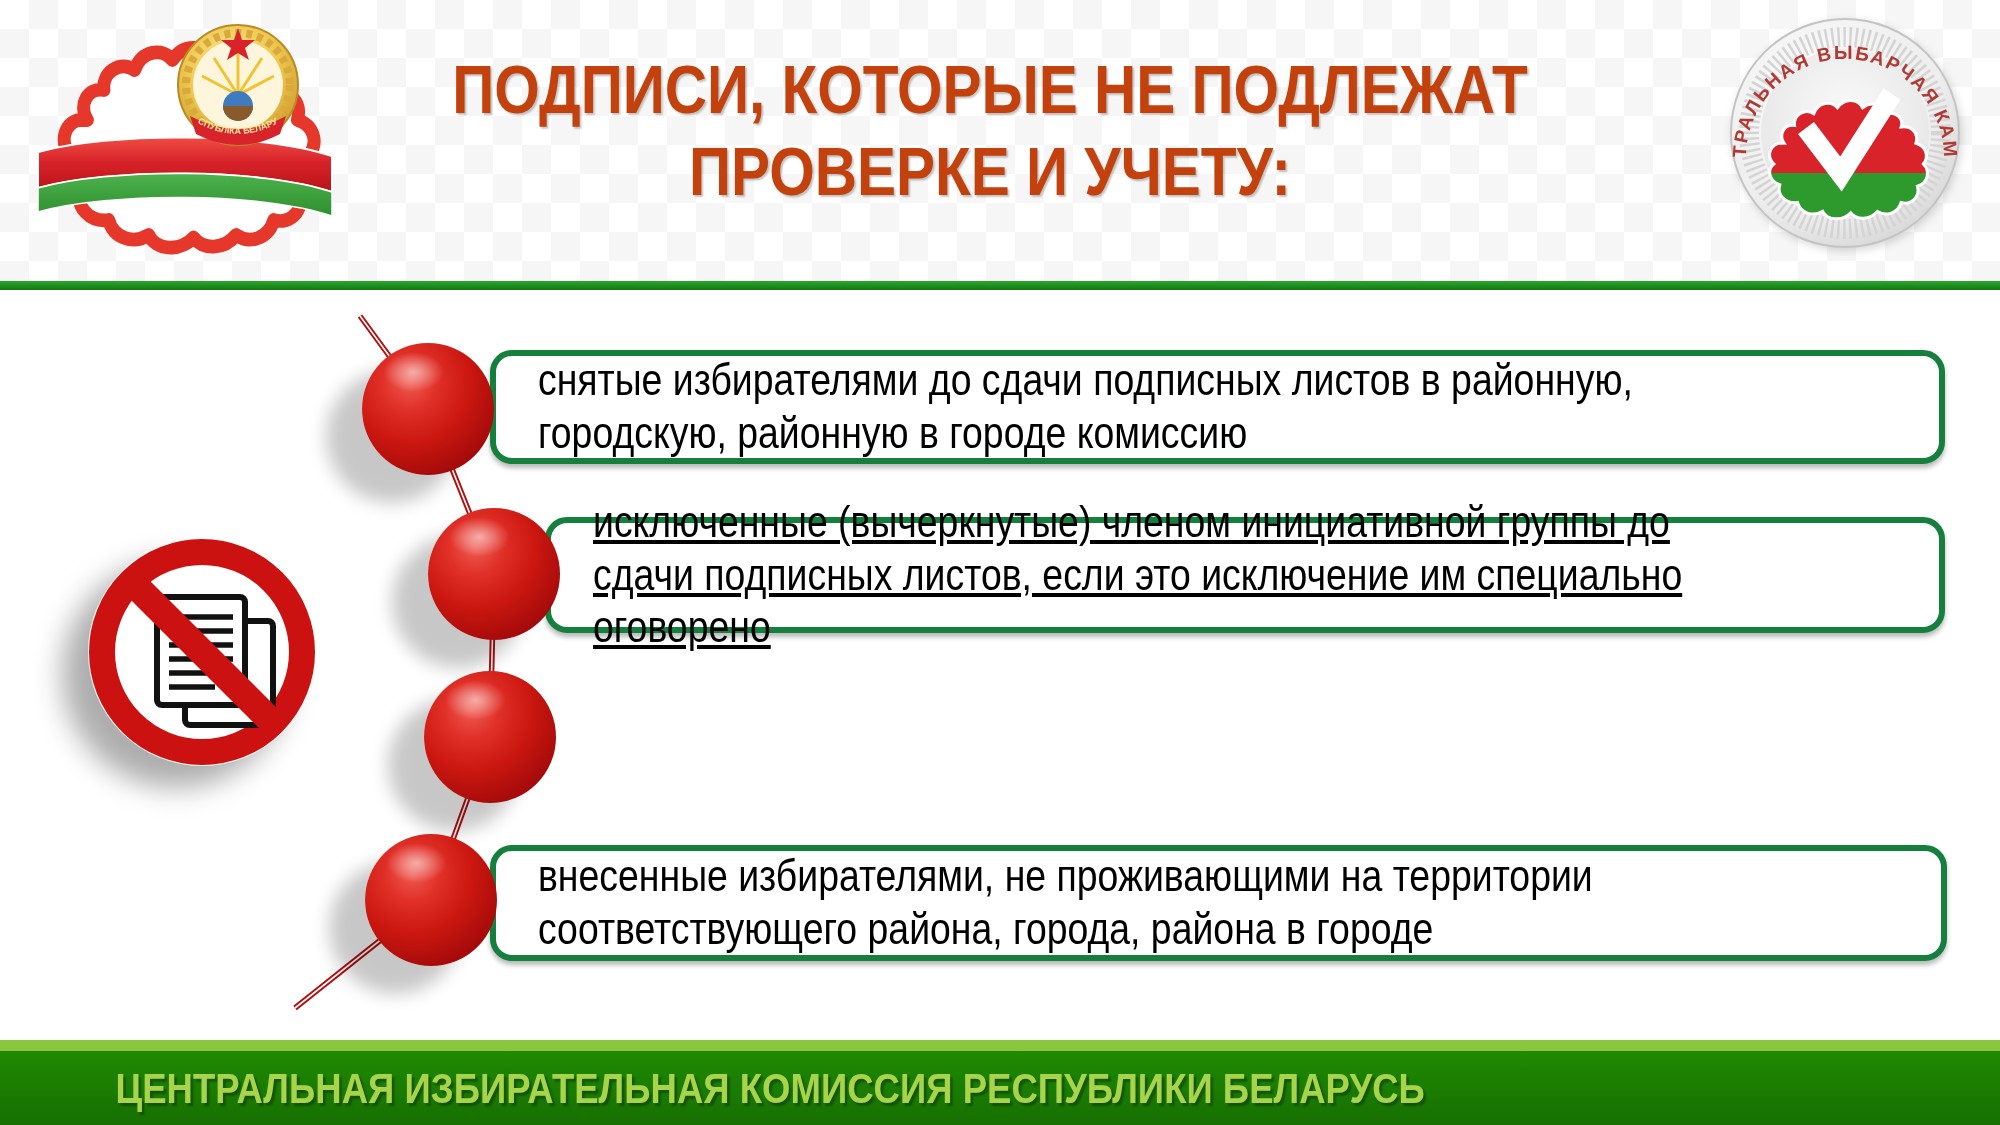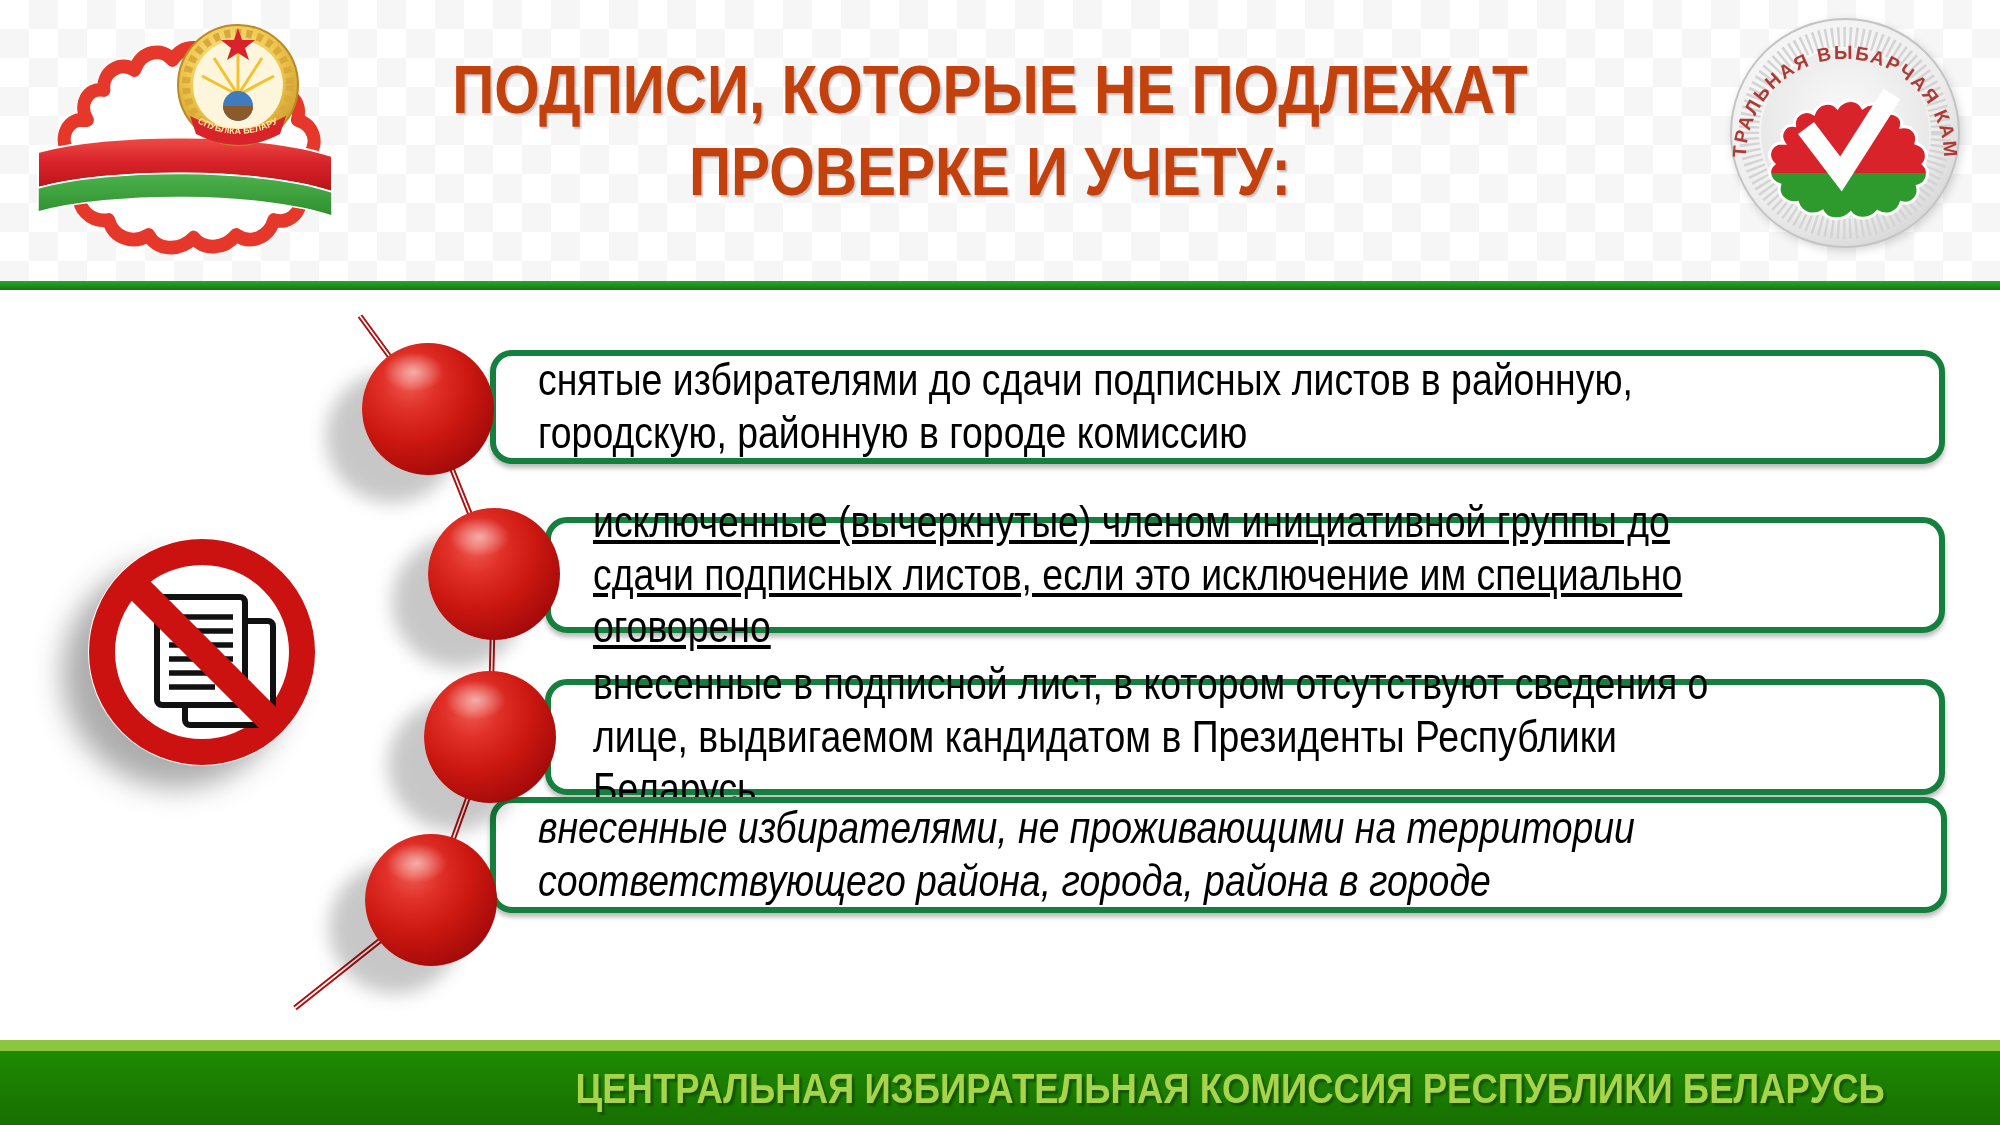--- a/index.html
+++ b/index.html
@@ -37,21 +37,21 @@
     position:absolute;background:#fff;border:6px solid #15803d;border-radius:22px;
     box-shadow:0 4px 5px rgba(0,0,0,.28);display:flex;align-items:center;z-index:1;
   }
   .item-text{
     font-size:44px;line-height:1.2;color:#000;margin-left:42px;
     transform:scaleX(.85);transform-origin:0 50%;
   }
   .box1{left:490px;top:350px;width:1443px;height:102px;}
   .box2{left:545px;top:517px;width:1388px;height:104px;text-decoration:underline;}
   .box3{left:545px;top:679px;width:1388px;height:104px;}
-  .box4{left:490px;top:797px;width:1445px;height:104px;font-style:italic;}
+  .box4{left:490px;top:845px;width:1445px;height:104px;}
   .box1 .item-text{width:1520px;}
   .box2 .item-text{width:1570px;}
   .box3 .item-text{width:1570px;}
   .box4 .item-text{width:1470px;}
 
   .connector{position:absolute;left:0;top:0;z-index:2;pointer-events:none;}
 
   .bullet{
     position:absolute;width:132px;height:132px;border-radius:50%;z-index:3;
     background:radial-gradient(circle at 36% 30%, #ef5a50 0%, #e03028 22%, #cb1710 48%, #a30a0a 78%, #8c0707 100%);
@@ -65,21 +65,21 @@
   .bullet2{left:428px;top:508px;}
   .bullet3{left:424px;top:671px;}
   .bullet4{left:365px;top:834px;}
 
   .no-sign{position:absolute;left:85px;top:535px;z-index:3;filter:drop-shadow(-26px 22px 14px rgba(0,0,0,.32));}
 
   .footer-strip{position:absolute;left:0;top:1040px;width:2000px;height:11px;background:#8CC63F;}
   .footer-bar{
     position:absolute;left:0;top:1051px;width:2000px;height:74px;
     background:linear-gradient(#1e8a02,#176f01);
-    display:flex;align-items:center;justify-content:flex-end;
+    display:flex;align-items:center;justify-content:flex-start;
   }
   .footer-text{
     font-size:43px;font-weight:bold;color:#A8D44B;white-space:nowrap;
     transform:scaleX(.85);transform-origin:50% 50%;
     text-shadow:3px 3px 2px rgba(15,60,0,.6);
   }
 </style>
 </head>
 <body>
 
@@ -172,23 +172,20 @@
   </svg>
 
   <div class="green-rule"></div>
 
   <div class="item-box box1">
     <div class="item-text">снятые избирателями до сдачи подписных листов в районную, городскую, районную в городе комиссию</div>
   </div>
   <div class="item-box box2">
     <div class="item-text">исключенные (вычеркнутые) членом инициативной группы до сдачи подписных листов, если это исключение им специально оговорено</div>
   </div>
-  <div class="item-box box3">
-    <div class="item-text">внесенные в подписной лист, в котором отсутствуют сведения о лице, выдвигаемом кандидатом в Президенты Республики Беларусь</div>
-  </div>
   <div class="item-box box4">
     <div class="item-text">внесенные избирателями, не проживающими на территории соответствующего района, города, района в городе</div>
   </div>
 
   <svg class="connector" width="2000" height="1125" viewBox="0 0 2000 1125">
     <polyline points="360,316 428,409 494,574 490,737 431,900 295,1008" fill="none" stroke="#B01010" stroke-width="5.5"></polyline>
     <polyline points="360,316 428,409 494,574 490,737 431,900 295,1008" fill="none" stroke="#ffffff" stroke-width="1.6"></polyline>
   </svg>
 
   <div class="bullet bullet1"></div>

